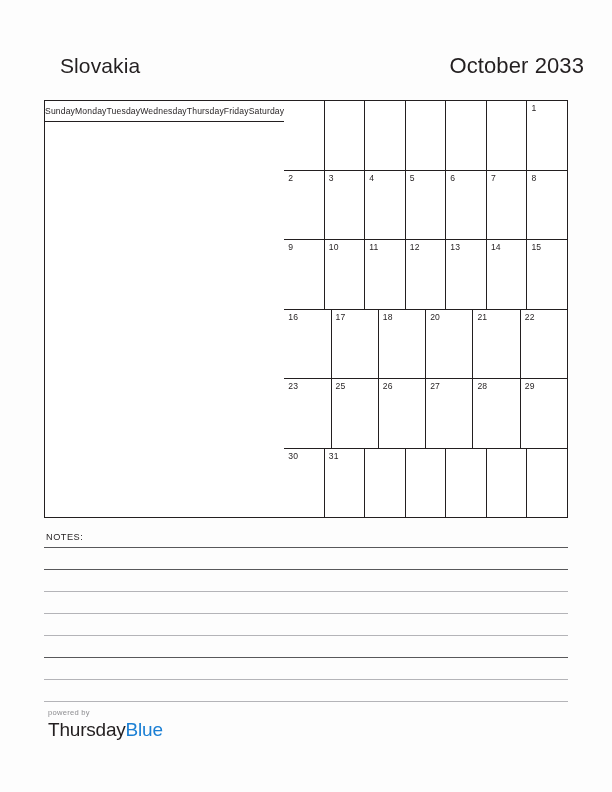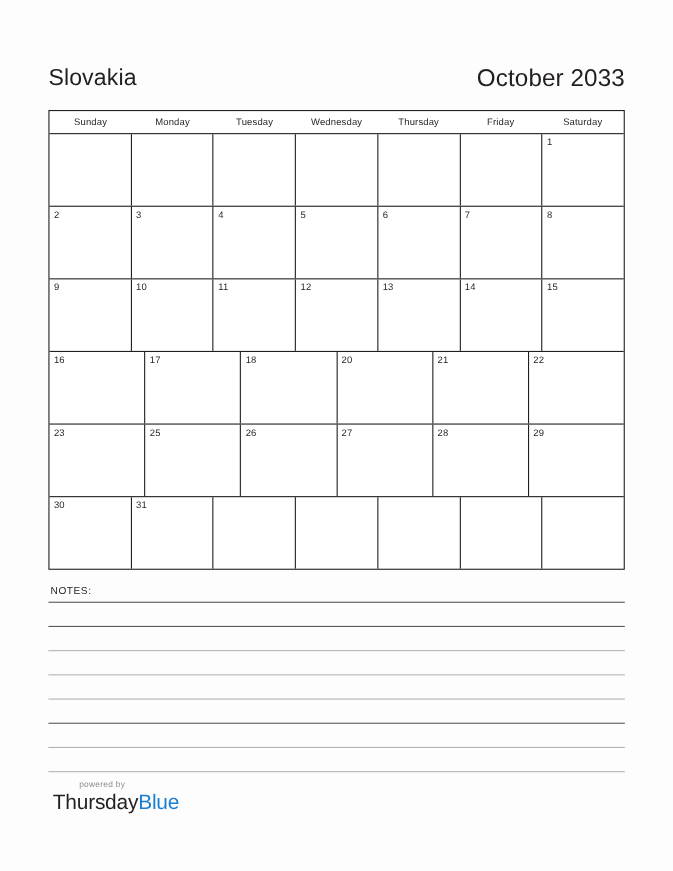--- a/index.html
+++ b/index.html
@@ -20,26 +20,26 @@
     position: absolute;
     left: 0; top: 0;
     width: 612px;
     height: 792px;
     background: #fdfdfd;
   }
 
   
   .header {
     position: absolute;
-    left: 44px;
+    left: 60px;
     top: 48px;
     width: 524px;
     height: 36px;
     display: flex;
-    align-items: flex-end;
+    align-items: center;
     justify-content: space-between;
   }
   .header-country {
     font-size: 21px;
     font-weight: 400;
     letter-spacing: 0.1px;
     color: #231f20;
     line-height: 26px;
     white-space: nowrap;
   }
@@ -55,21 +55,21 @@
   
   .calendar {
     position: absolute;
     left: 44px;
     top: 100px;
     width: 524px;
     height: 418px;
     border: 1px solid #231f20;
     box-sizing: border-box;
     display: flex;
-    flex-direction: column;
+    flex-direction: row;
     background: #ffffff;
   }
   .weekday-row {
     display: flex;
     height: 21px;
     flex: 0 0 21px;
     border-bottom: 1px solid #231f20;
     box-sizing: border-box;
   }
   .weekday-cell {
@@ -141,21 +141,20 @@
     left: 48px;
     top: 708px;
     width: 260px;
   }
   .powered-by {
     font-size: 7.6px;
     color: #8c8c8f;
     letter-spacing: 0.25px;
     line-height: 10px;
     margin-bottom: 1px;
-    margin-left: 24px;
   }
   .logo {
     font-size: 19px;
     line-height: 22px;
     letter-spacing: -0.2px;
     white-space: nowrap;
   }
   .logo-general { color: #231f20; }
   .logo-blue { color: #1a7fd4; }
 </style>

